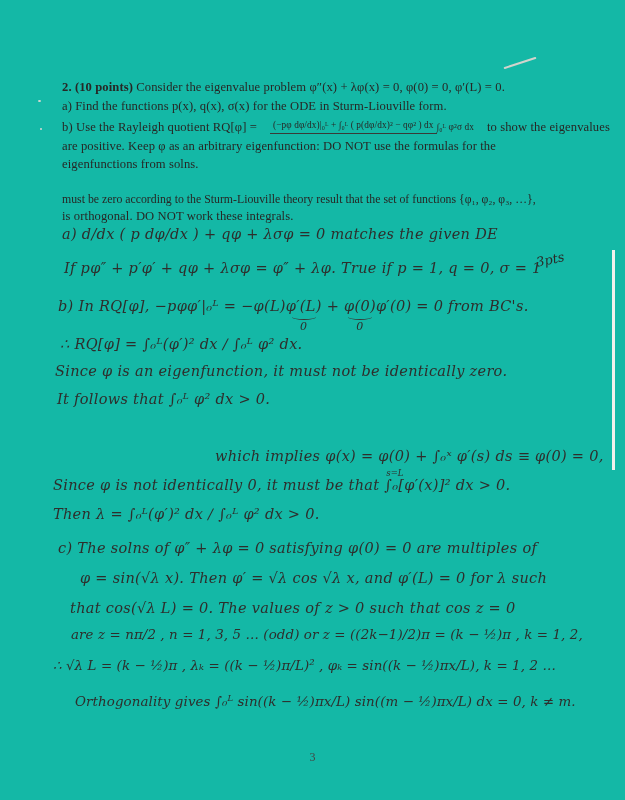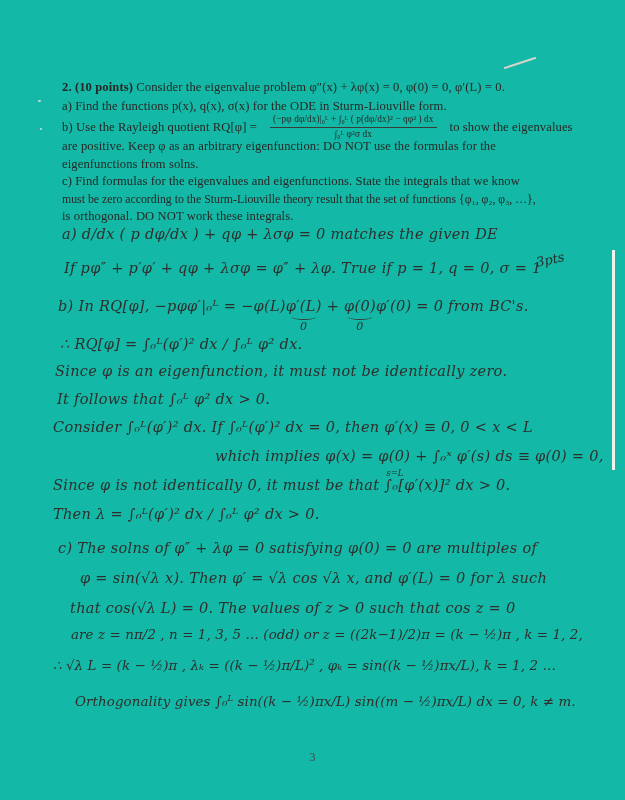--- a/index.html
+++ b/index.html
@@ -15,21 +15,21 @@
     font-family:"Liberation Serif", serif;
     font-size:12.6px;
     color:#272725;
     white-space:nowrap;
     letter-spacing:0.1px;
   }
   .printed.small{font-size:11.8px;letter-spacing:0;}
   .printed b{font-weight:bold;}
   .fracline{display:flex;align-items:center;gap:13px;}
   .frac{
-    display:inline-flex;flex-direction:column;align-items:center;
+    display:inline-flex;flex-direction:row;align-items:center;
     font-size:9.3px;line-height:1.25;vertical-align:middle;color:#272725;
   }
   .frac .num{border-bottom:1px solid #3a3a38;padding:0 3px 1px 3px;white-space:nowrap;}
   .frac .den{padding-top:1px;white-space:nowrap;}
   .hand{
     position:absolute;
     font-family:"DejaVu Serif", serif;
     font-style:italic;
     font-size:14.5px;
     color:#2e2e2c;
@@ -90,36 +90,34 @@
     <span>b) Use the Rayleigh quotient  RQ[φ] =</span>
     <span class="frac">
       <span class="num">(−pφ dφ/dx)|₀ᴸ + ∫₀ᴸ ( p(dφ/dx)² − qφ² ) dx</span>
       <span class="den">∫₀ᴸ φ²σ dx</span>
     </span>
     <span>to show the eigenvalues</span>
   </div>
 
   <div class="printed" style="left:62px;top:139px;">are positive.  Keep φ as an arbitrary eigenfunction:  DO NOT use the formulas for the</div>
   <div class="printed" style="left:62px;top:157px;">eigenfunctions from solns.</div>
-  <div class="printed" style="left:62px;top:174px;">c) Find formulas for the eigenvalues and eigenfunctions.  State the integrals that we know</div>
   <div class="printed small" style="left:62px;top:192px;">must be zero according to the Sturm-Liouville theory result that the set of functions {φ₁, φ₂, φ₃, …},</div>
   <div class="printed" style="left:62px;top:209px;">is orthogonal.  DO NOT work these integrals.</div>
 
   <div class="hand" style="left:62px;top:226px;">a)   d/dx ( p dφ/dx ) + qφ + λσφ = 0   matches the given DE</div>
   <div class="hand" style="left:64px;top:260px;">If  pφ″ + p′φ′ + qφ + λσφ = φ″ + λφ.  True if  p = 1,  q = 0,  σ = 1</div>
   <div class="grade-note" style="left:536px;top:252px;">3pts</div>
 
   <div class="hand" style="left:58px;top:298px;">
     <span>b)  In RQ[φ],   −pφφ′|₀ᴸ = −φ(L)</span><span class="term"><span>φ′(L)</span><span class="ubrace"></span><span class="uzero">0</span></span><span> + </span><span class="term"><span>φ(0)</span><span class="ubrace"></span><span class="uzero">0</span></span><span>φ′(0) = 0  from BC's.</span>
   </div>
 
   <div class="hand" style="left:60px;top:336px;">∴  RQ[φ] = ∫₀ᴸ(φ′)² dx ∕ ∫₀ᴸ φ² dx.</div>
   <div class="hand" style="left:55px;top:363px;">Since φ is an eigenfunction, it must not be identically zero.</div>
   <div class="hand" style="left:57px;top:391px;">It follows that  ∫₀ᴸ φ² dx &gt; 0.</div>
-  <div class="hand" style="left:53px;top:419px;">Consider ∫₀ᴸ(φ′)² dx.  If ∫₀ᴸ(φ′)² dx = 0, then φ′(x) ≡ 0,  0 &lt; x &lt; L</div>
   <div class="hand" style="left:215px;top:448px;">which implies   φ(x) = φ(0) + ∫₀ˣ φ′(s) ds ≡ φ(0) = 0,</div>
 
   <div class="hand" style="left:53px;top:477px;">
     <span>Since φ is not identically 0, it must be that </span><span class="intwrap"><span class="suplim">s=L</span><span>∫₀</span></span><span>[φ′(x)]² dx &gt; 0.</span>
   </div>
 
   <div class="hand" style="left:53px;top:506px;">Then  λ = ∫₀ᴸ(φ′)² dx ∕ ∫₀ᴸ φ² dx &gt; 0.</div>
 
   <div class="hand" style="left:58px;top:540px;">c)  The solns of  φ″ + λφ = 0  satisfying  φ(0) = 0  are multiples of</div>
   <div class="hand" style="left:80px;top:570px;">φ = sin(√λ x).  Then  φ′ = √λ cos √λ x,  and  φ′(L) = 0  for λ such</div>

